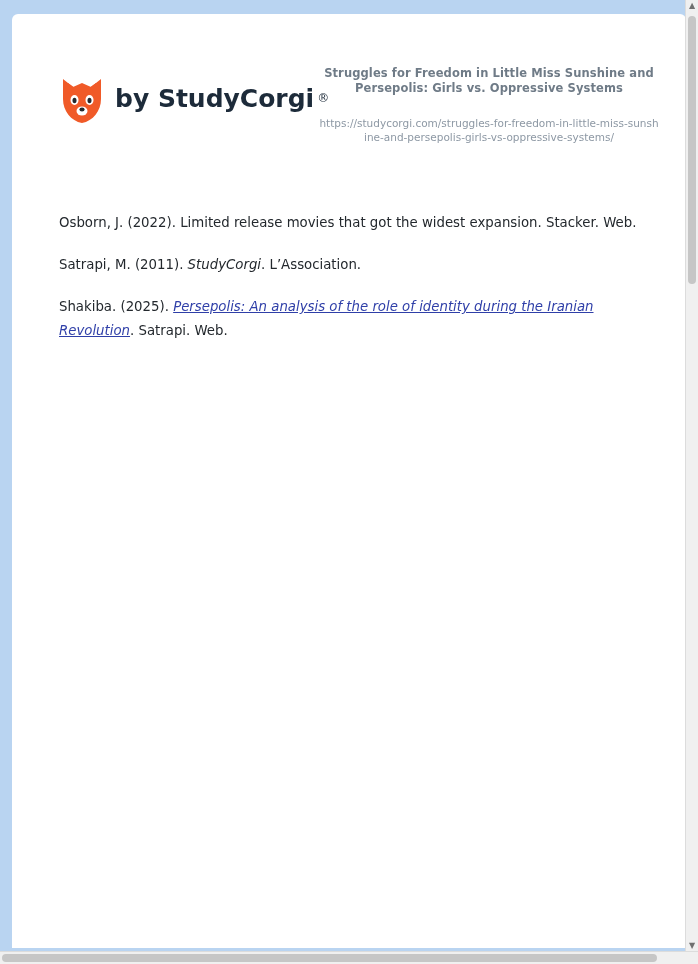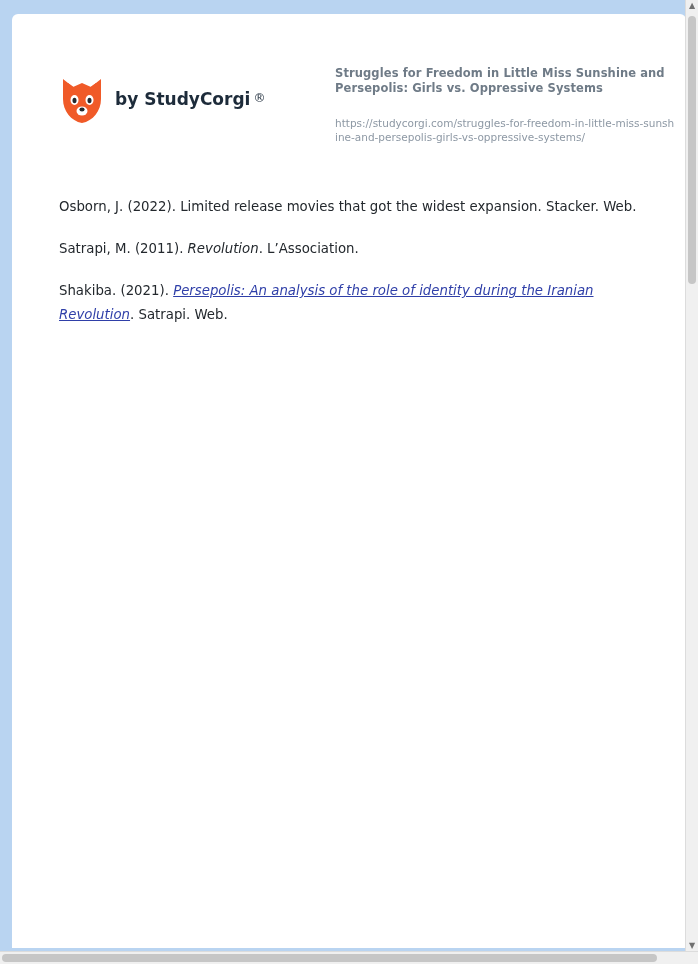--- a/index.html
+++ b/index.html
@@ -48,41 +48,41 @@
   }
   .corgi-mark {
     width: 46px;
     height: 48px;
     position: relative;
     margin-top: 2px;
   }
   .brand-text {
     font-family: "DejaVu Sans", sans-serif;
     font-weight: bold;
-    font-size: 17px;
+    font-size: 25px;
     color: #1d2b3a;
     margin-left: 10px;
     line-height: 48px;
     white-space: nowrap;
   }
   .reg-mark {
     font-size: 12px;
     color: #1d2b3a;
     margin-left: 3px;
     line-height: 30px;
     align-self: flex-start;
     margin-top: 8px;
   }
 
   .header-right {
     position: absolute;
-    right: 11px;
+    right: 27px;
     top: 52px;
     width: 340px;
-    text-align: left;
+    text-align: center;
   }
   .doc-title {
     font-family: "DejaVu Sans", sans-serif;
     font-size: 11.5px;
     font-weight: bold;
     color: #6f7b87;
     line-height: 15px;
     letter-spacing: 0.1px;
   }
   .doc-url {
@@ -91,21 +91,21 @@
     color: #8d98a4;
     line-height: 14px;
     margin-top: 20px;
     word-break: break-all;
   }
 
   
   .doc-body {
     position: absolute;
     left: 47px;
-    top: 168px;
+    top: 184px;
     width: 580px;
   }
   .ref-entry {
     font-family: "DejaVu Sans", sans-serif;
     font-size: 13.3px;
     color: #23282d;
     line-height: 24px;
     margin-bottom: 18px;
   }
   .ref-entry .it { font-style: italic; }
@@ -221,25 +221,25 @@
 
     </div>
 
     <div class="doc-body">
 
       <p class="ref-entry">
         <span>Osborn, J. (2022). Limited release movies that got the widest expansion. Stacker. Web.</span>
       </p>
 
       <p class="ref-entry">
-        <span>Satrapi, M. (2011). </span><span class="it">Revolution</span><span>. L’Association.</span>
+        <span>Satrapi, M. (2011). </span><span class="it">StudyCorgi</span><span>. L’Association.</span>
       </p>
 
       <p class="ref-entry">
-        <span>Shakiba. (2021). </span><a class="ref-link" href="#">Persepolis: An analysis of the role of identity during the Iranian Revolution</a><span>. Satrapi. Web.</span>
+        <span>Shakiba. (2025). </span><a class="ref-link" href="#">Persepolis: An analysis of the role of identity during the Iranian Revolution</a><span>. Satrapi. Web.</span>
       </p>
 
     </div>
 
   </div>
 
   <div class="vscroll">
     <div class="arrow-up">▲</div>
     <div class="thumb"></div>
     <div class="arrow-down">▼</div>

